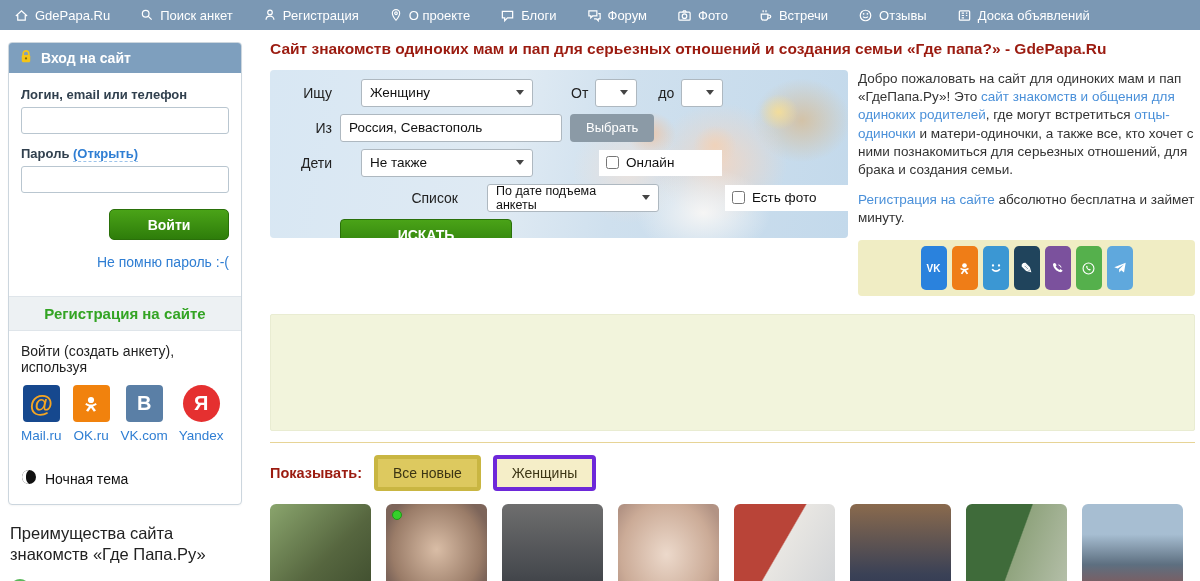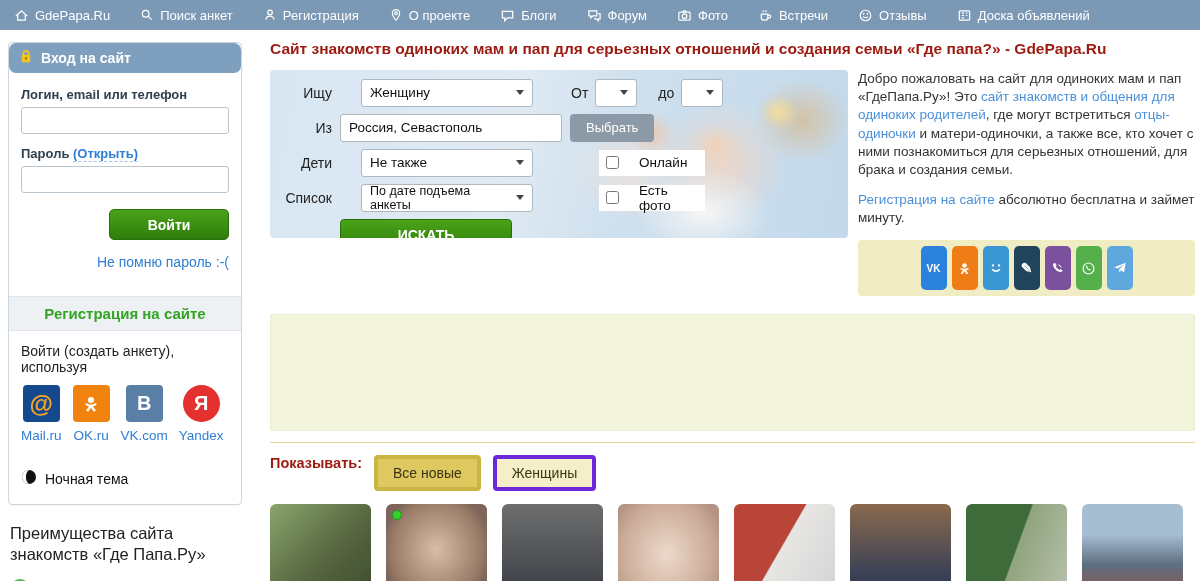--- a/index.html
+++ b/index.html
@@ -16,21 +16,21 @@
 
   
   .layout { display:flex; }
   .sidebar { width:242px; flex:none; padding:12px 0 0 8px; }
   .main { flex:1; padding:10px 5px 0 28px; min-width:0; }
 
   
   .panel { width:234px; border:1px solid #ccd6de; border-radius:4px; background:#fff;
     overflow:hidden; box-shadow:0 1px 2px rgba(0,0,0,.04); }
   .panel-hd { background:#7e9fbe; height:30px; display:flex; align-items:center;
-    gap:8px; padding:0 10px; color:#fff; font-size:14px; font-weight:bold;border-radius:7px; }
+    gap:8px; padding:0 10px; color:#fff; font-size:14px; font-weight:bold; }
   .panel-bd { padding:10px 12px 12px; }
   .fld-label { font-size:13px; font-weight:bold; color:#31404e; margin:4px 0 5px; }
   .fld-label a { color:#2f7ed3; text-decoration:none; border-bottom:1px dashed #9cc3ea; }
   .txt-input { width:100%; height:27px; border:1px solid #b9c6d0; border-radius:3px;
     padding:0 6px; font-size:13px; margin-bottom:8px; background:#fff; }
   .btn-green { display:block; margin:8px 0 0 auto; width:120px; height:31px;
     background:linear-gradient(#4aa318,#2e7d0a); color:#fff; font-weight:bold;
     font-size:14px; border:1px solid #2a700a; border-radius:5px; cursor:pointer; }
   .forgot { display:block; text-align:right; margin-top:14px; font-size:14px;
     color:#2f7ed3; text-decoration:none; }
@@ -77,21 +77,21 @@
     font-size:13.5px; color:#111; cursor:pointer; }
   .fselect .car { width:0; height:0; border-left:4px solid transparent;
     border-right:4px solid transparent; border-top:5px solid #444; margin-left:6px; }
   .w-main { width:172px;margin-left:21px; }
   .w-age { width:42px; }
   .finput { width:222px; height:28px; border:1px solid #aeb8c0; border-radius:3px;
     padding:0 8px; font-size:13.5px; color:#111; }
   .agelbl { font-size:14px; color:#222; }
   .btn-choose { margin-left:8px; height:28px; padding:0 16px; background:#8b9aa6;
     color:#fff; border:none; border-radius:4px; font-size:13px; cursor:pointer; }
-  .chip { display:flex; align-items:center; gap:20px; background:#fff; width:106px;
+  .chip { display:flex; align-items:center; gap:7px; background:#fff; width:123px;
     height:26px; padding:12px 7px; font-size:13.5px; color:#111; }
   .chip input { width:13px; height:13px; }
   .btn-search { display:block; margin:3px 0 0 70px; width:172px; height:32px;
     background:linear-gradient(#4aa318,#2e7d0a); color:#fff; border:1px solid #2a700a;
     border-radius:4px; font-size:14px; font-weight:bold; cursor:pointer; }
 
   .welcome { flex:1; font-size:13.5px; color:#333; line-height:1.36; min-width:0; }
   .welcome a { color:#4a90d9; text-decoration:none; }
   .welcome p + p { margin-top:11px; }
   .socbar { margin-top:13px; background:#f0edc4; border-radius:4px; padding:6px 4px;
@@ -103,21 +103,21 @@
   .sb-mw { background:#3b97d3; }
   .sb-lj { background:#20445c; font-size:14px; }
   .sb-vb { background:#7b519d; }
   .sb-wa { background:#55b04c; }
   .sb-tg { background:#5fa8dd; }
 
   .banner { margin-top:18px; height:117px; background:#f2f4dc; border:1px solid #e9ecd2;
     border-radius:2px; }
   .rule { margin-top:11px; border-top:1px solid #e7d496; }
 
-  .filters { margin-top:12px; display:flex; gap:12px; }
+  .filters { margin-top:12px; display:flex; align-items:center; gap:12px; }
   .filters-label { font-size:14.5px; font-weight:bold; color:#9b1b10; }
   .fbtn { padding:6px 15px; border-radius:4px; font-size:14px; color:#3c3514;
     background:#f5eec8; border:4px solid #6d28d9; cursor:pointer; }
   .fbtn.active { background:#ddc95f; border-color:#c9b642; }
 
   .cards { margin-top:13px; display:flex; gap:15px; }
   .card { width:101px; flex:none; text-align:center; }
   .photo { width:101px; height:101px; border-radius:6px; position:relative; }
   .p0 { background:linear-gradient(135deg,#8aa56d,#56663f 55%,#3c4a2c); }
   .p1 { background:radial-gradient(55px 60px at 50% 45%,#d9bda6,#9a7c68 80%,#7d655a); }
@@ -334,21 +334,21 @@
             <span class="flabel">Дети</span>
             <div class="fselect w-main">
                 <span>Не также</span>
                 <span class="car"></span>
               </div>
             <label class="chip" style="margin-left:66px;">
                 <input type="checkbox" style="">
                 <span>Онлайн</span>
               </label>
           </div>
-          <div class="frow" style="position:relative;">
+          <div class="frow" style="position:relative;justify-content:flex-end;">
             <span class="flabel">Список</span>
             <div class="fselect w-main">
                 <span style="font-size:12.5px;">По дате подъема анкеты</span>
                 <span class="car"></span>
               </div>
             <label class="chip" style="margin-left:66px;">
                 <input type="checkbox" style="">
                 <span>Есть фото</span>
               </label>
           </div>

